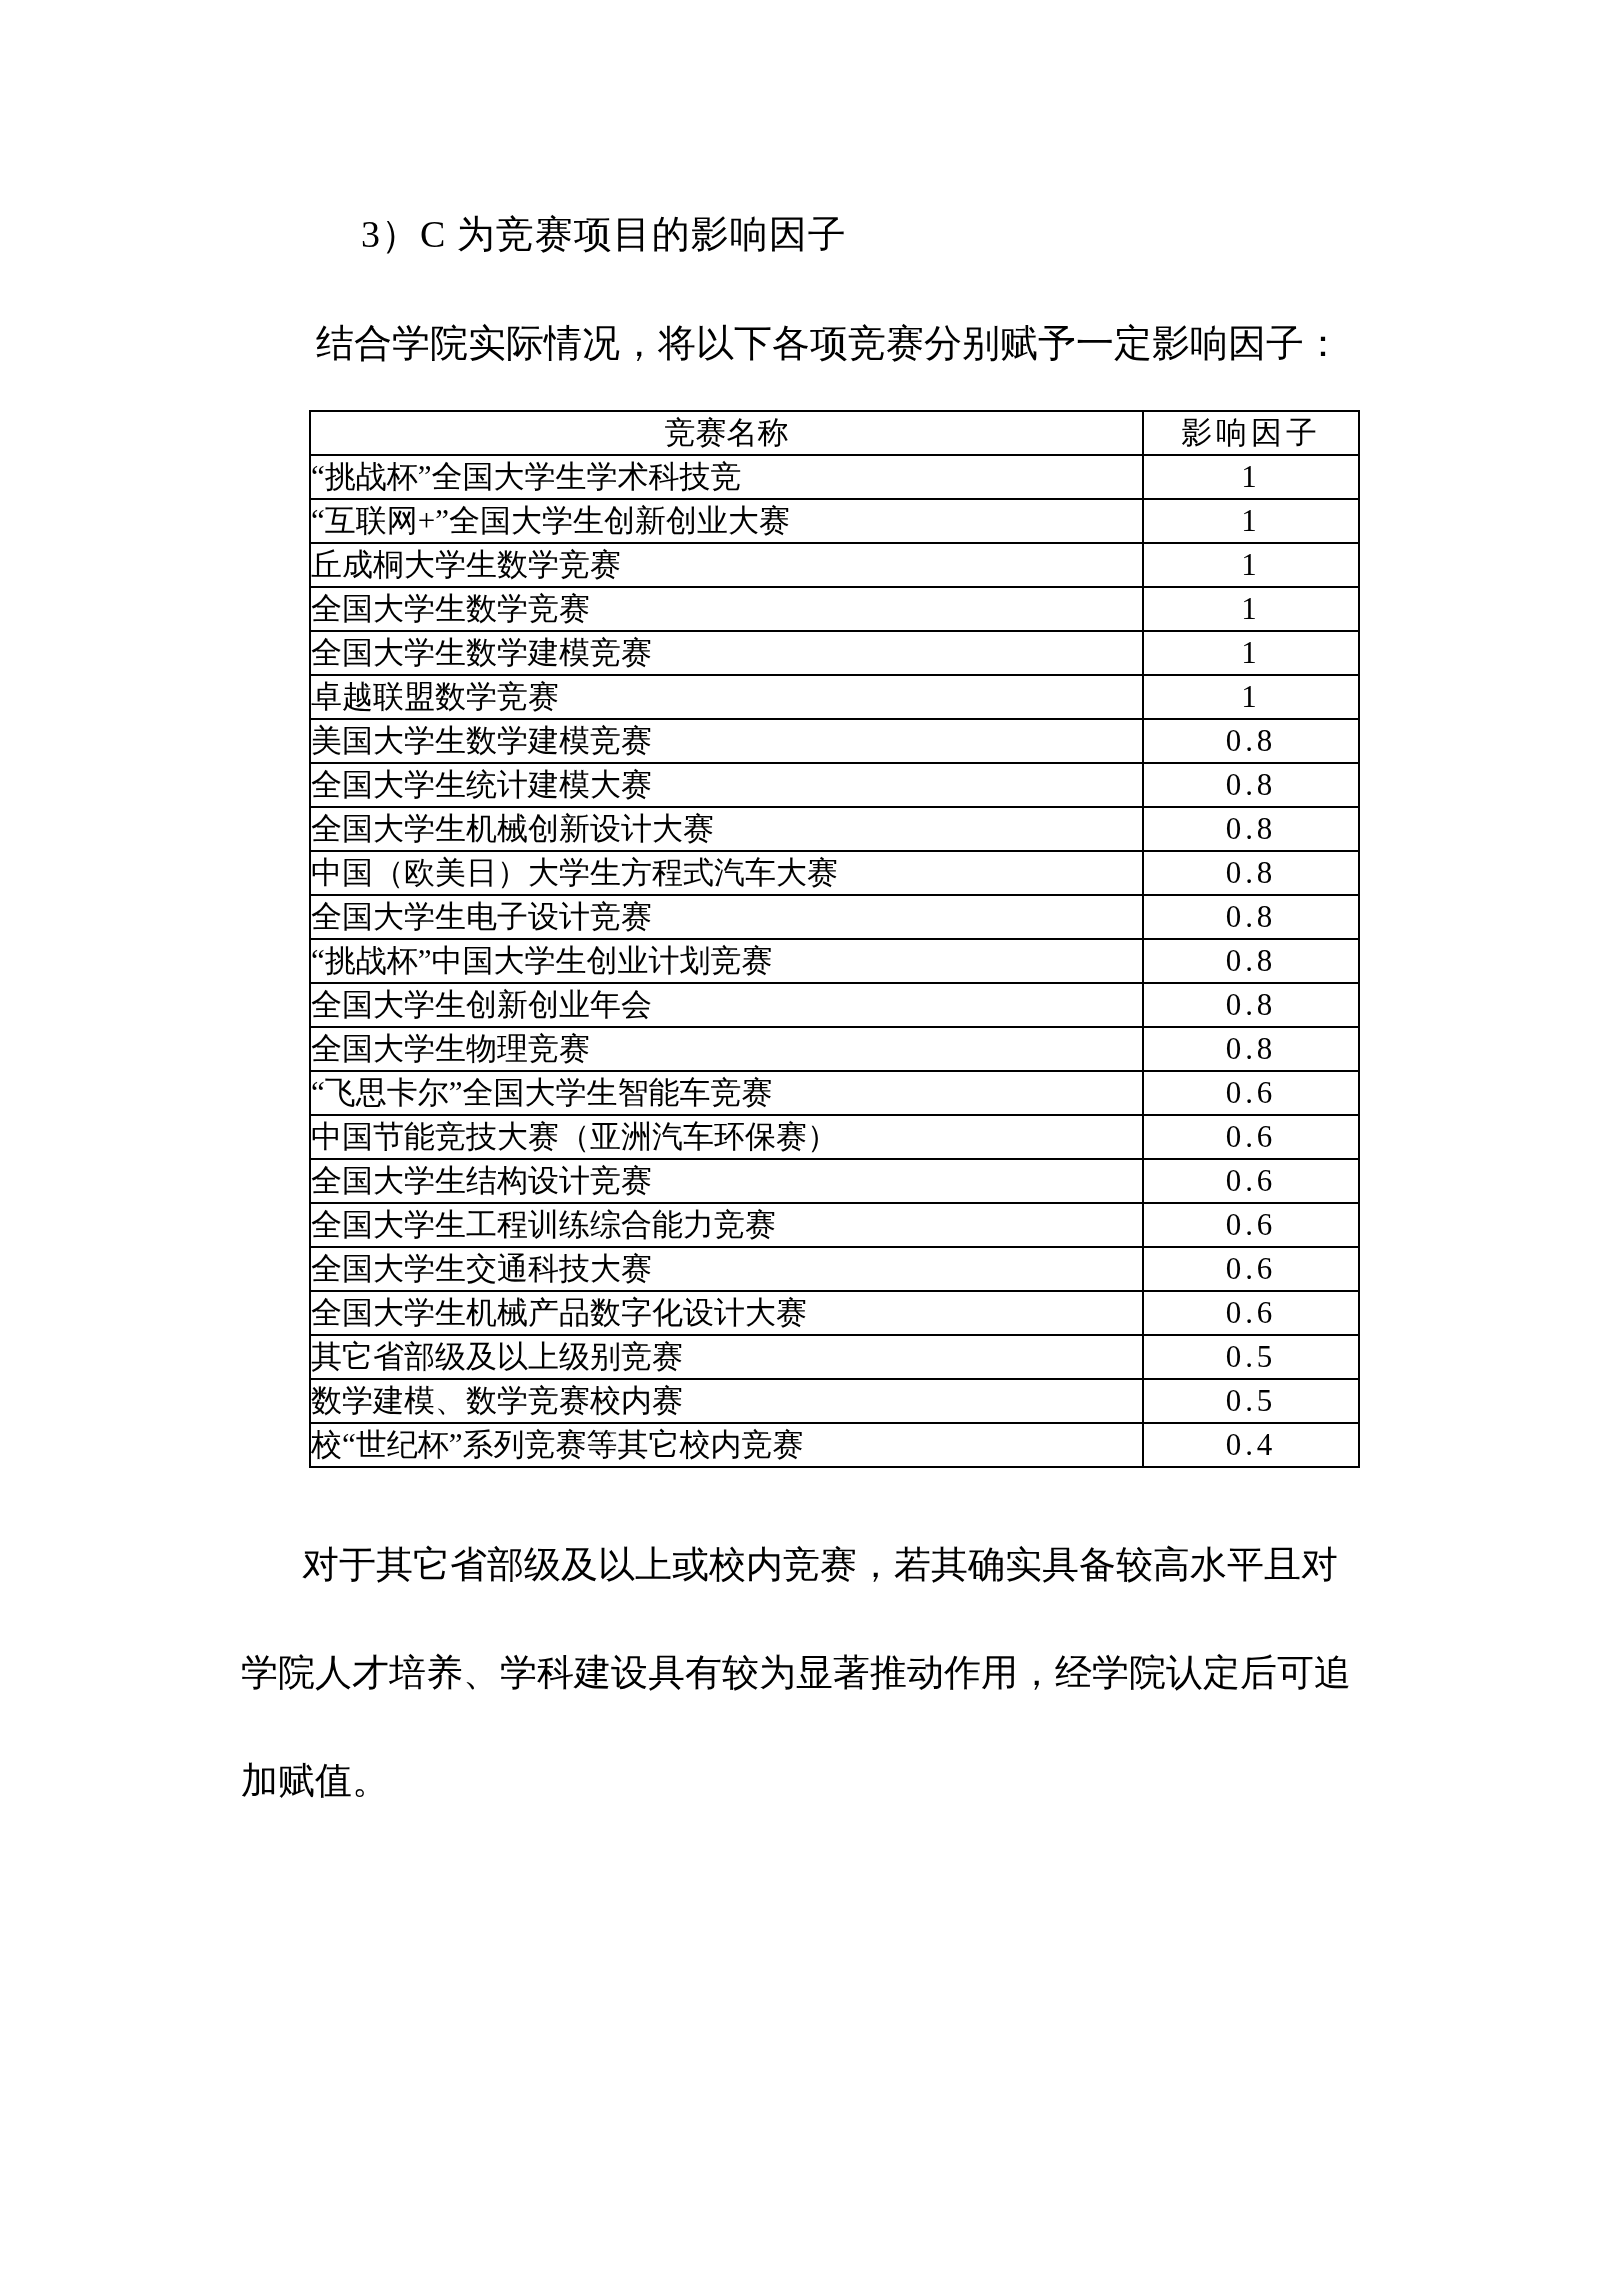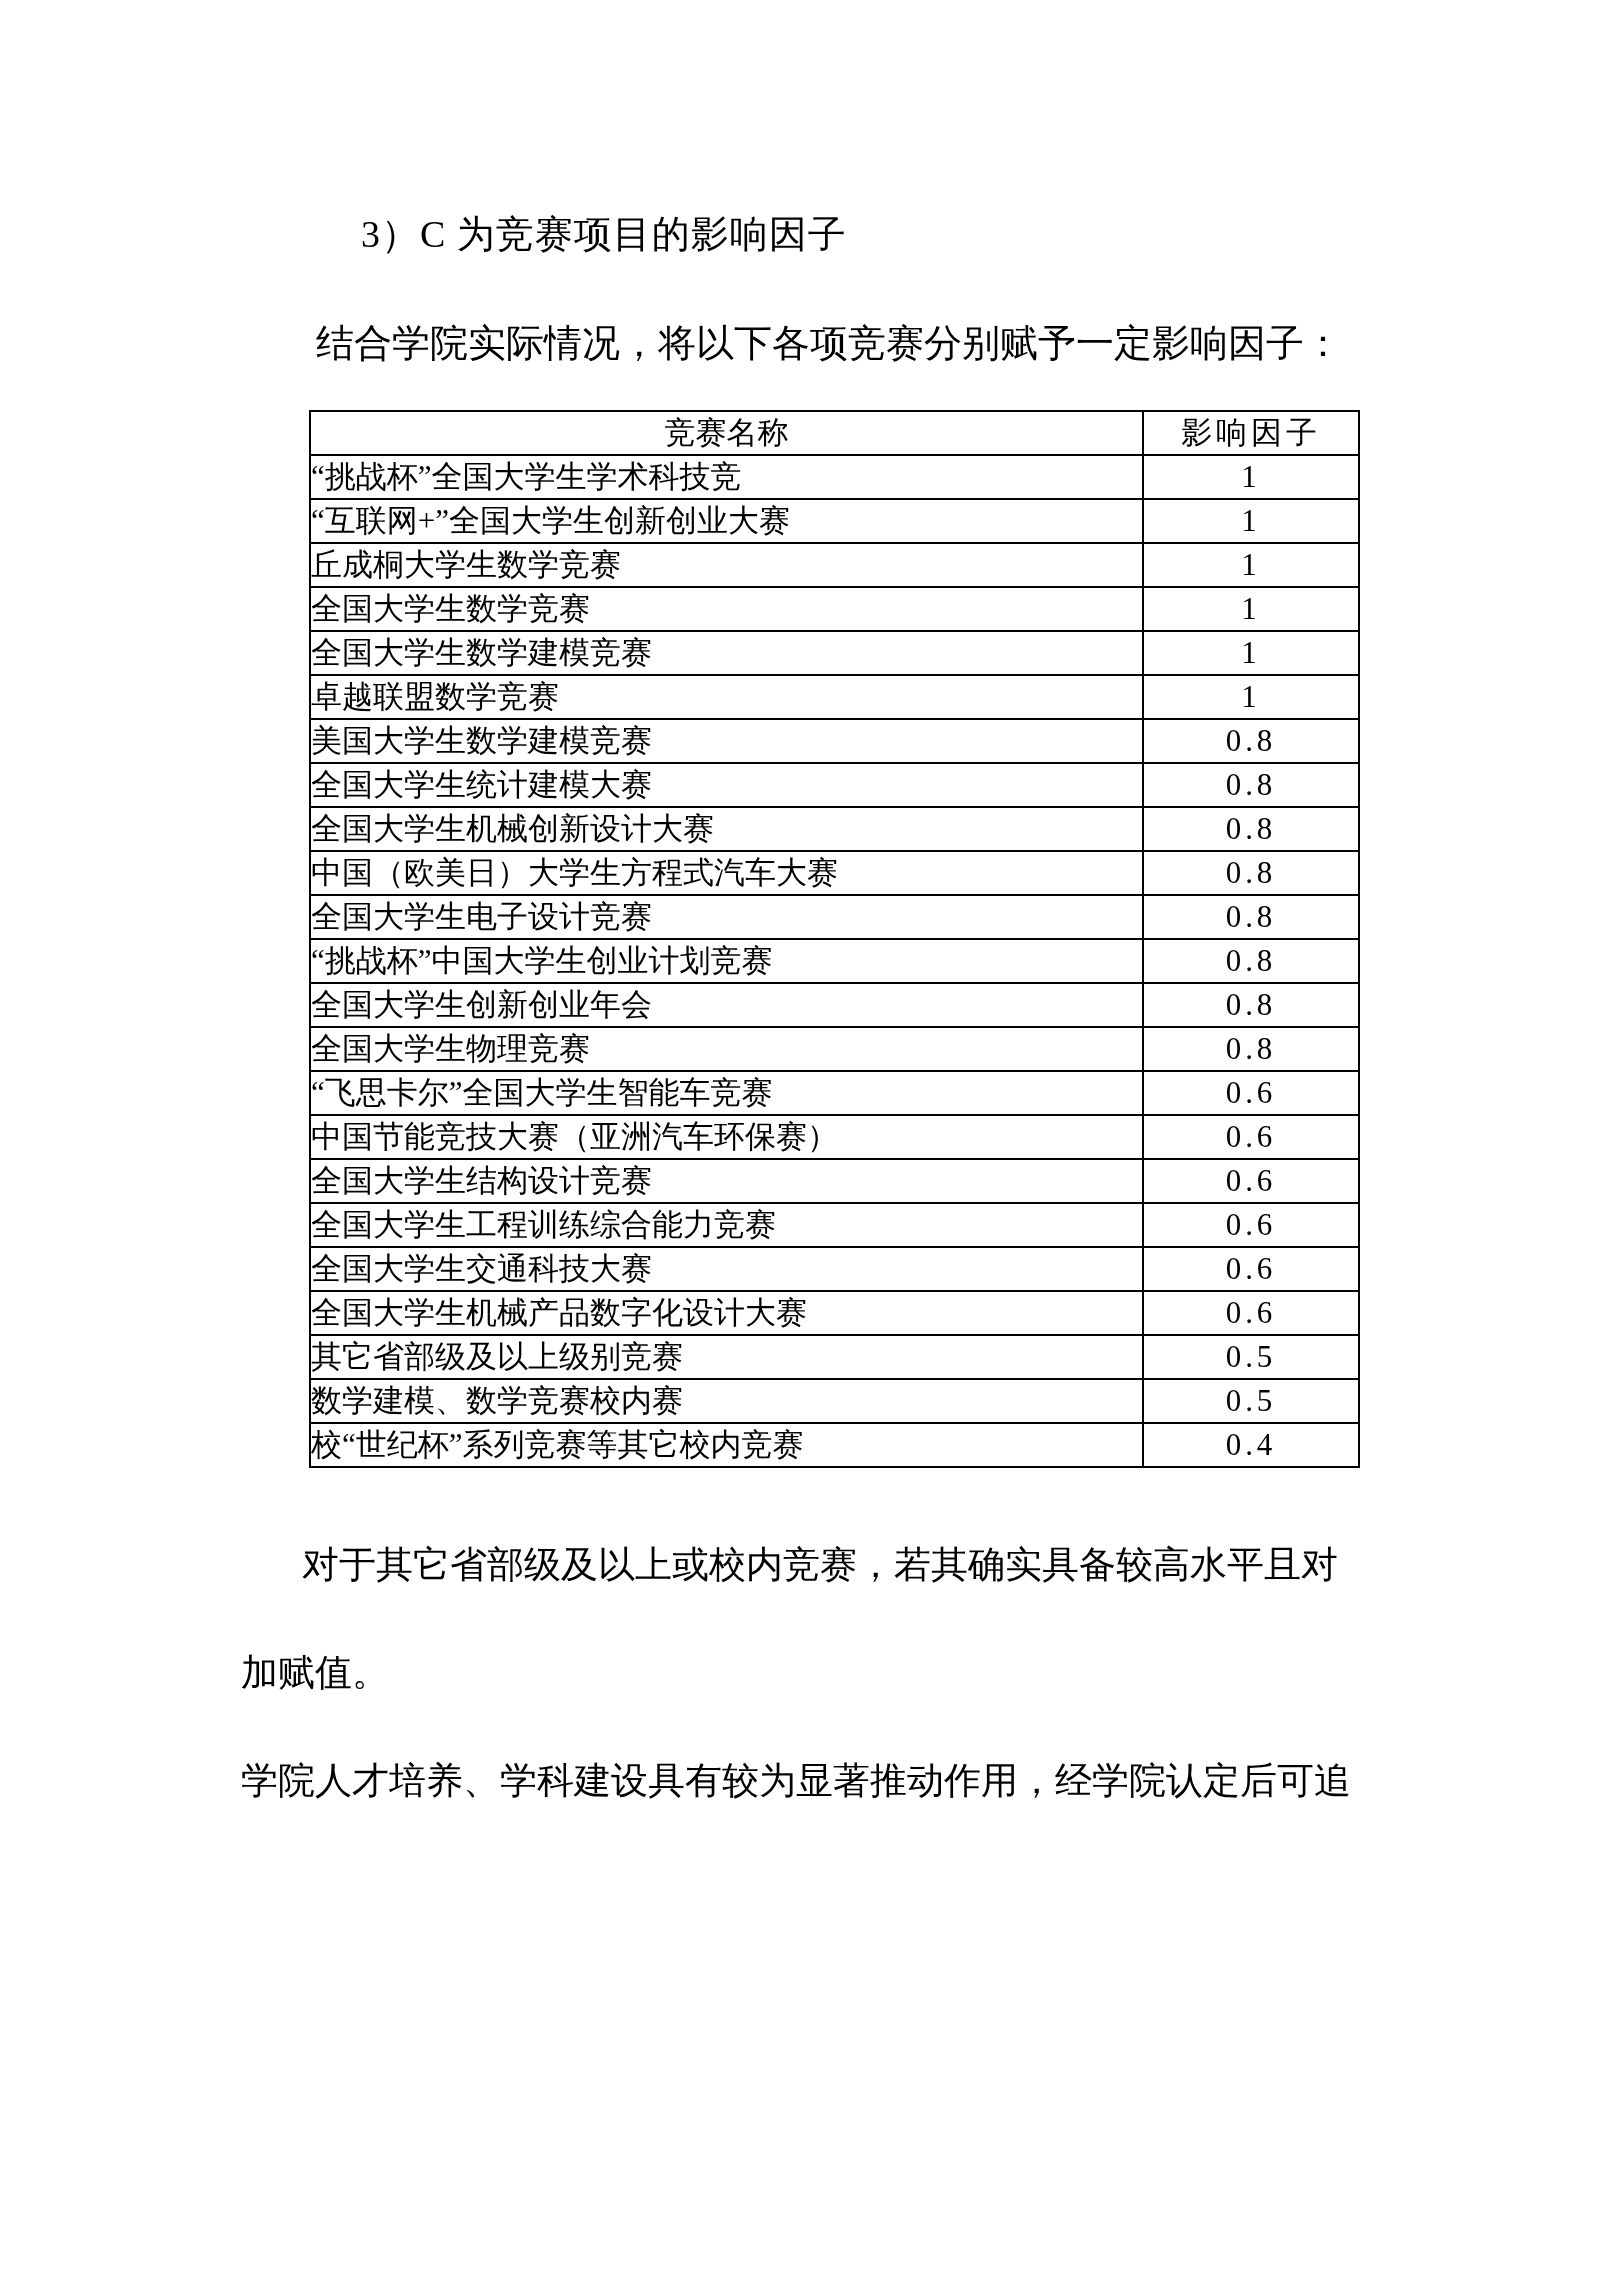--- a/index.html
+++ b/index.html
@@ -184,18 +184,18 @@
         </tr>
         <tr>
           <td class="col-name">校“世纪杯”系列竞赛等其它校内竞赛</td>
           <td class="col-factor">0.4</td>
         </tr>
       </tbody>
   </table>
 
   <div class="closing-para">
     <div class="pline first">对于其它省部级及以上或校内竞赛，若其确实具备较高水平且对</div>
+    <div class="pline">学院人才培养、学科建设具有较为显著推动作用，经学院认定后可追</div>
     <div class="pline">加赋值。</div>
-    <div class="pline">学院人才培养、学科建设具有较为显著推动作用，经学院认定后可追</div>
   </div>
 
 </div>
 
 
 </body></html>

